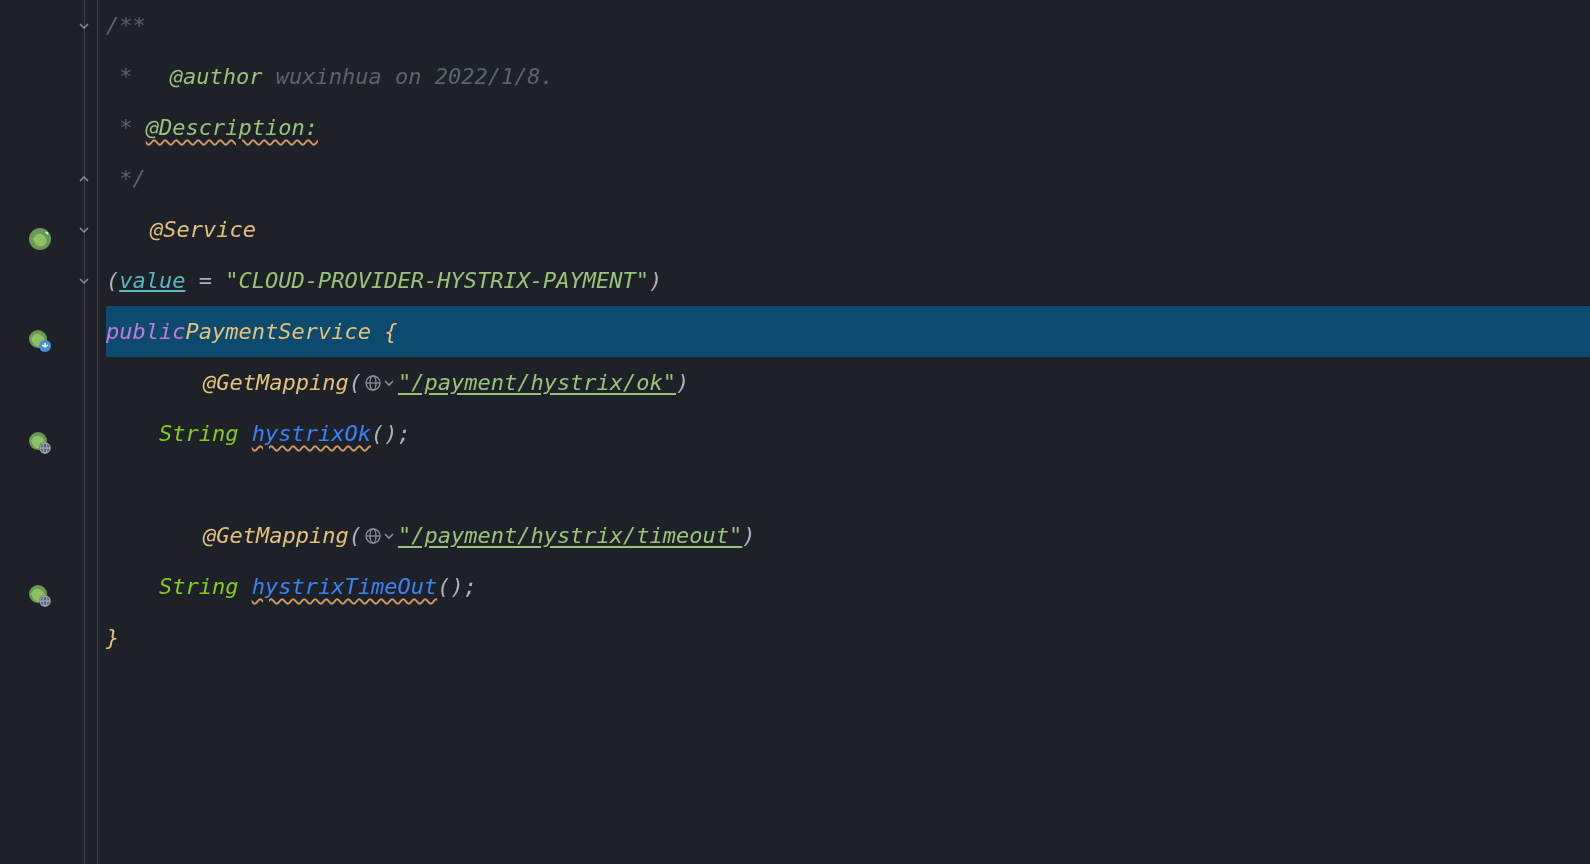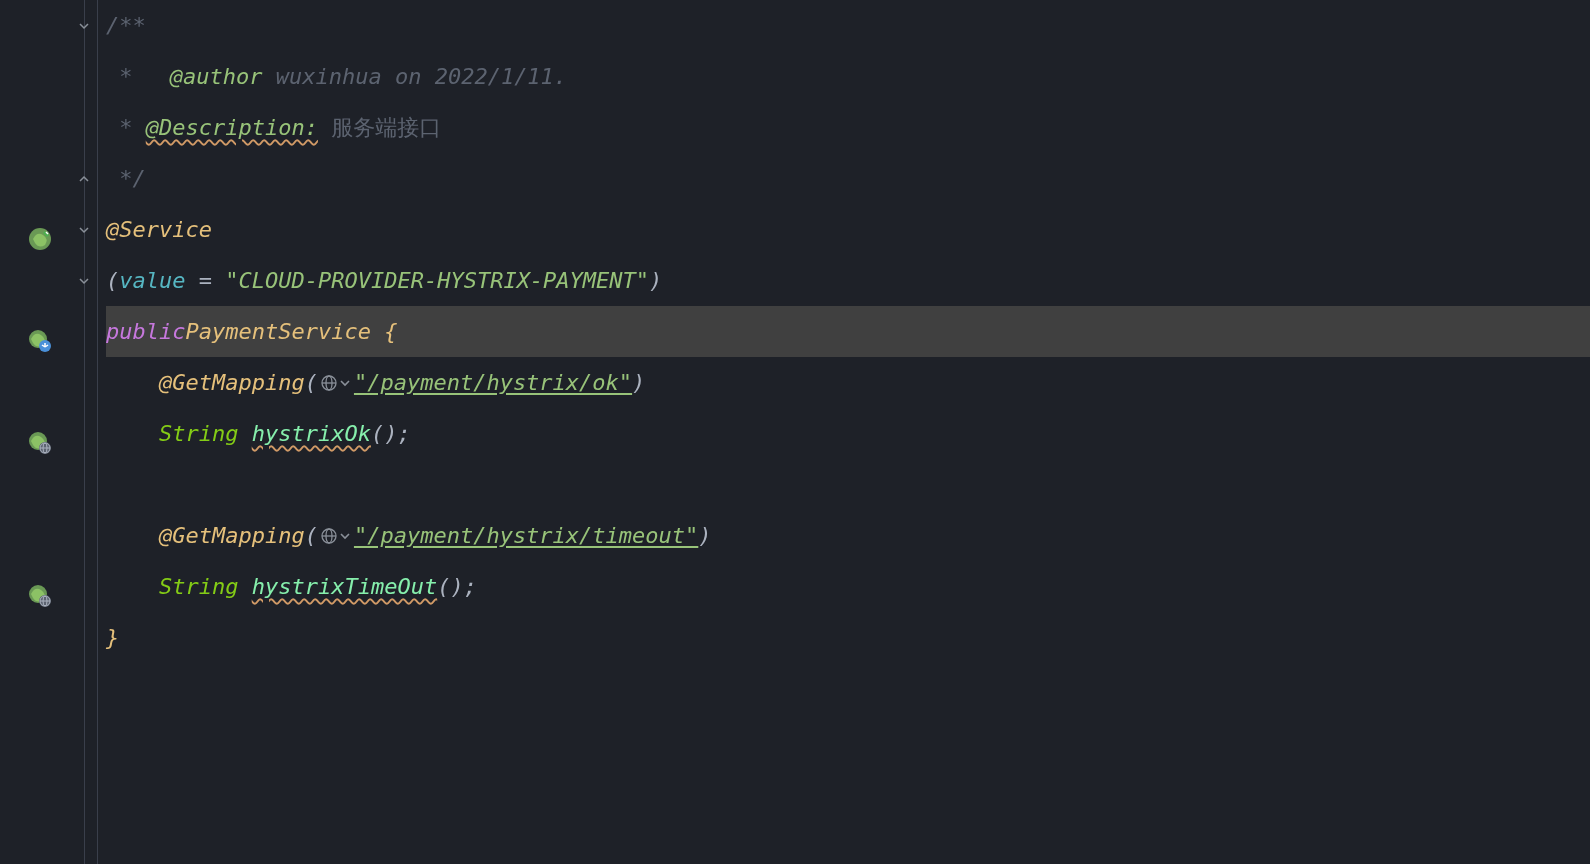--- a/index.html
+++ b/index.html
@@ -65,46 +65,46 @@
     flex: 1;
     padding-left: 8px;
   }
   .code-line {
     height: 51px;
     white-space: pre;
     display: flex;
     align-items: center;
   }
   .code-line.current {
-    background: #404040;
+    background: #0c4a6e;
   }
   .comment { color: #5c6370; }
   .doc-tag-green { color: #98c379; font-style: italic; margin-left: 24px; }
   .doc-tag-underline {
     color: #98c379;
     text-decoration: wavy underline #d19a66;
     text-decoration-thickness: 2px;
     text-underline-offset: 4px;
   }
-  .annotation { color: #e5c07b; }
+  .annotation { color: #e5c07b; margin-left: 44px; }
   .paren { color: #abb2bf; }
-  .attr-name { color: #56b6c2; }
+  .attr-name { color: #56b6c2; text-decoration: underline; }
   .operator { color: #abb2bf; }
   .string { color: #98c379; }
   .string-link {
     color: #98c379;
     text-decoration: underline;
     text-underline-offset: 3px;
   }
   .keyword { color: #c678dd; font-style: italic; }
   .class-name { color: #e5c07b; text-align: center; }
   .brace { color: #e5c07b; }
   .type { color: #84cc16; }
   .method {
-    color: #86efac;
+    color: #3b82f6;
     text-decoration: wavy underline #d19a66;
     text-decoration-thickness: 2px;
     text-underline-offset: 4px;
   }
   .inline-icon {
     display: inline-flex;
     align-items: center;
     vertical-align: middle;
     height: 22px;
     margin: 0 2px;
@@ -181,23 +181,23 @@
       <svg width="14" height="14" viewBox="0 0 14 14">
           <path d="M3 5 L7 9 L11 5" stroke="#8a9099" stroke-width="1.5" fill="none"></path>
         </svg>
     </div>
   </div>
 
   <div class="code-area">
 
     <div class="code-line"><span class="comment">/**</span></div>
 
-    <div class="code-line"><span class="comment"> * </span><span class="doc-tag-green">@author</span><span class="comment"> wuxinhua on 2022/1/11.</span></div>
-
-    <div class="code-line"><span class="comment"> * </span><span class="doc-tag-underline">@Description:</span><span class="comment cjk"> 服务端接口</span></div>
+    <div class="code-line"><span class="comment"> * </span><span class="doc-tag-green">@author</span><span class="comment"> wuxinhua on 2022/1/8.</span></div>
+
+    <div class="code-line"><span class="comment"> * </span><span class="doc-tag-underline">@Description:</span></div>
 
     <div class="code-line"><span class="comment"> */</span></div>
 
     <div class="code-line"><span class="annotation">@Service</span></div>
 
     <div class="code-line"><span class="paren">(</span><span class="attr-name">value</span><span class="operator"> = </span><span class="string">"CLOUD-PROVIDER-HYSTRIX-PAYMENT"</span><span class="paren">)</span></div>
 
     <div class="code-line current"><span class="keyword">public</span><span class="class-name">PaymentService</span><span class="brace"> {</span></div>
 
     <div class="code-line"><span>    </span><span class="annotation">@GetMapping</span><span class="paren">(</span><span class="inline-icon"><svg width="32" height="18" viewBox="0 0 32 18">

